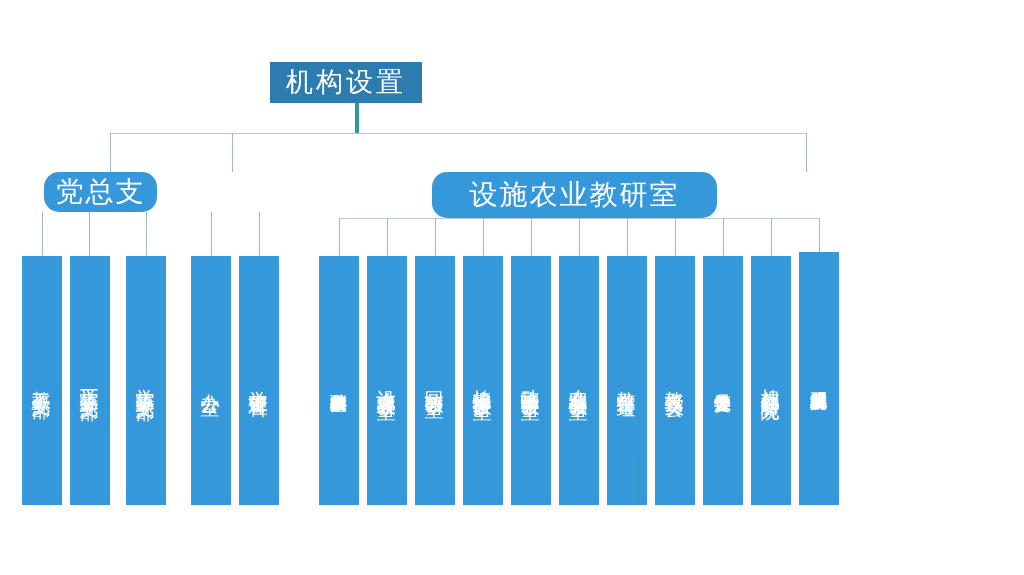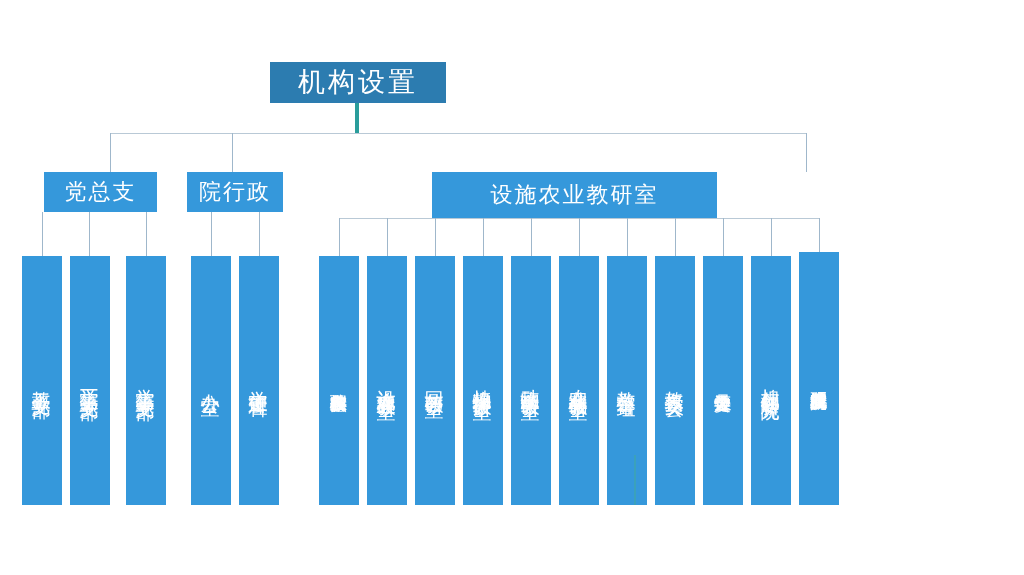--- a/index.html
+++ b/index.html
@@ -32,22 +32,23 @@
     letter-spacing: 0.5px;
     text-align: center;
     z-index: 3;
   }
   .node.root {
     background: #2c7cb0;
     font-size: 27px;
     letter-spacing: 3px;
   }
   .node.level2 {
-    font-size: 22px;
+    font-size: 28px;
     letter-spacing: 2px;
+    border-radius: 15px;
   }
   .node.leaf {
     writing-mode: vertical-rl;
     text-orientation: upright;
     font-size: 19px;
     letter-spacing: 2px;
     padding-top: 6px;
     padding-bottom: 6px;
     align-items: center;
     justify-content: center;
@@ -109,25 +110,24 @@
   <div class="conn v" style="left:531px; top:218px; height:39px;"></div>
   <div class="conn v" style="left:579px; top:218px; height:39px;"></div>
   <div class="conn v" style="left:627px; top:218px; height:39px;"></div>
   <div class="conn v" style="left:675px; top:218px; height:39px;"></div>
   <div class="conn v" style="left:723px; top:218px; height:39px;"></div>
   <div class="conn v" style="left:771px; top:218px; height:39px;"></div>
   <div class="conn v" style="left:819px; top:218px; height:35px;"></div>
 
   <div class="conn stub" style="left:634px; top:455px; height:50px;"></div>
 
-  <div class="node root" style="left:270px; top:62px; width:176px; height:41px;">机构设置</div>
+  <div class="node root" style="left:270px; top:62px; width:152px; height:41px;">机构设置</div>
 
   <div class="node level2" style="left:44px; top:172px; width:113px; height:40px;">党总支</div>
 
-  <div class="node level2" style="left:187px; top:172px; width:96px; height:40px;">院行政</div>
 
   <div class="node level2" style="left:432px; top:172px; width:285px; height:46px;">设施农业教研室</div>
 
   <div class="node leaf" style="left:22px; top:256px; width:40px; height:249px;">教工党支部</div>
   <div class="node leaf" style="left:70px; top:256px; width:40px; height:249px;">学生第一党支部</div>
   <div class="node leaf" style="left:126px; top:256px; width:40px; height:249px;">学生第二党支部</div>
 
   <div class="node leaf" style="left:191px; top:256px; width:40px; height:249px;">办公室</div>
   <div class="node leaf" style="left:239px; top:256px; width:40px; height:249px;">学生管理科</div>
 

